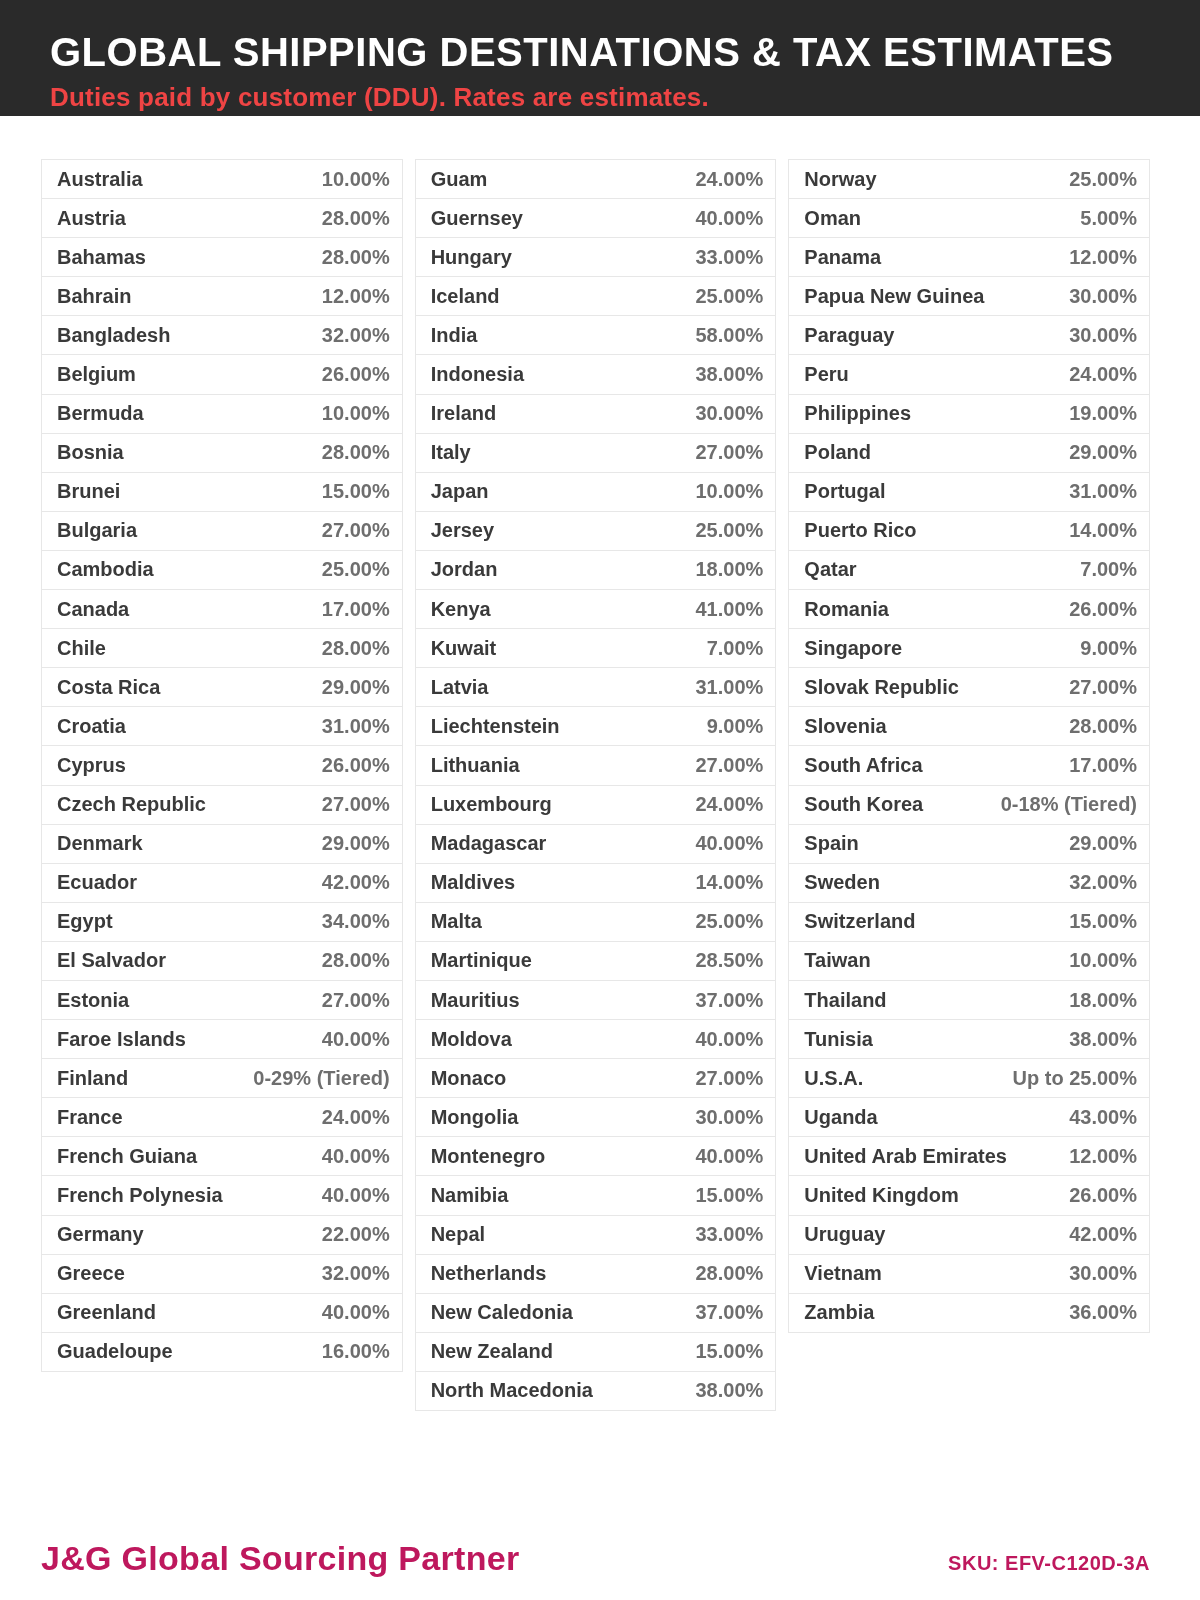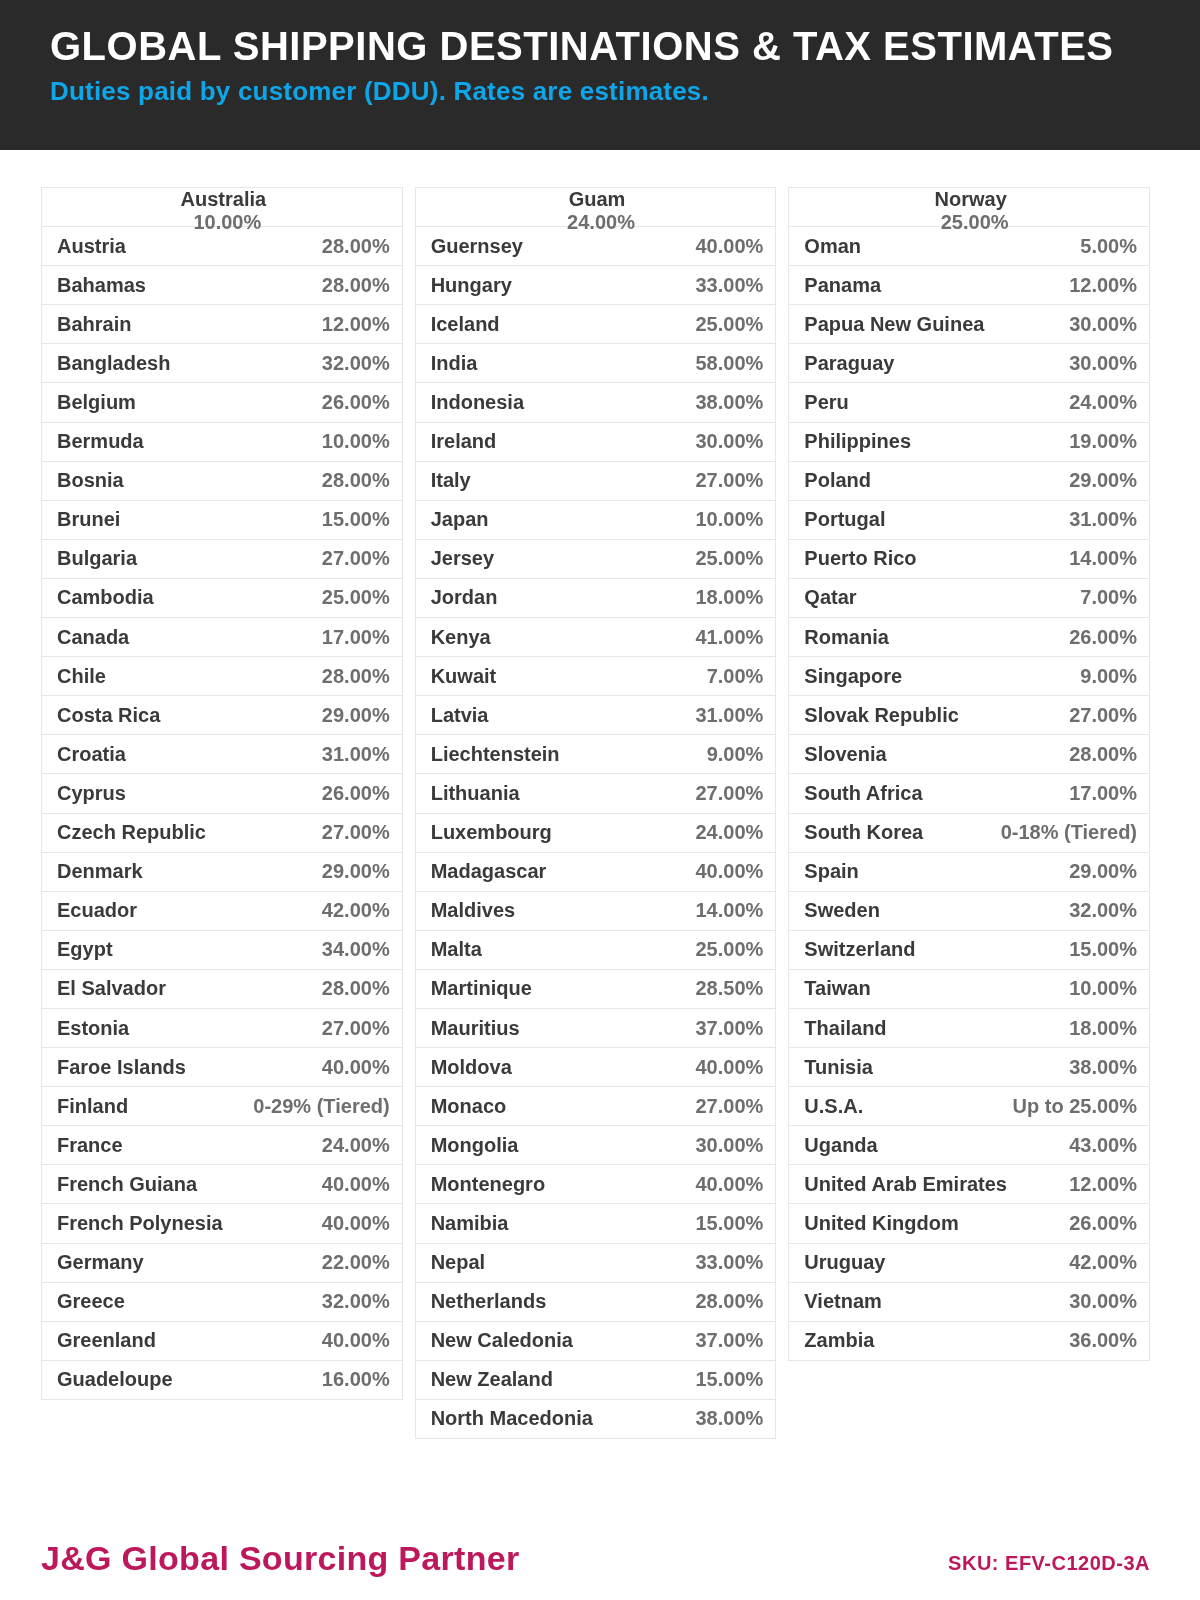--- a/index.html
+++ b/index.html
@@ -5,34 +5,34 @@
   * { margin:0; padding:0; box-sizing:border-box; }
   html,body { background:#ffffff; }
   body {
     width:1200px; height:1600px;
     font-family:"Liberation Sans", sans-serif;
     display:flex; flex-direction:column;
     overflow:hidden;
   }
   .header {
     background:#2a2a2a;
-    padding:24px 50px 30px 50px;
-    height:150px;
+    padding:30px 50px 30px 50px;
+    height:116px;
     flex:0 0 auto;
   }
   .header h1 {
     color:#ffffff;
     font-size:40px;
     font-weight:bold;
     letter-spacing:0.5px;
     line-height:1.12;
     white-space:nowrap;
   }
   .header .subtitle {
-    color:#0ea5e9;
+    color:#ef4444;
     font-size:26px;
     font-weight:bold;
     margin-top:7px;
     letter-spacing:0.2px;
   }
   .table-wrap {
     display:flex;
     gap:12px;
     margin:29px 50px 0 41px;
     align-items:flex-start;
@@ -42,21 +42,21 @@
   .row {
     display:flex;
     justify-content:space-between;
     align-items:center;
     height:40.1px;
     background:#ffffff;
     border:1px solid #e7e7e7;
     margin-top:-1px;
     padding:0 12px 0 15px;
   }
-  .row:first-child { margin-top:8px;flex-direction:column; }
+  .row:first-child { margin-top:14px; }
   .country {
     color:#3a3a3a;
     font-size:20px;
     font-weight:bold;
     white-space:nowrap;
   }
   .rate {
     color:#6e6e6e;
     font-size:20px;
     font-weight:bold;

